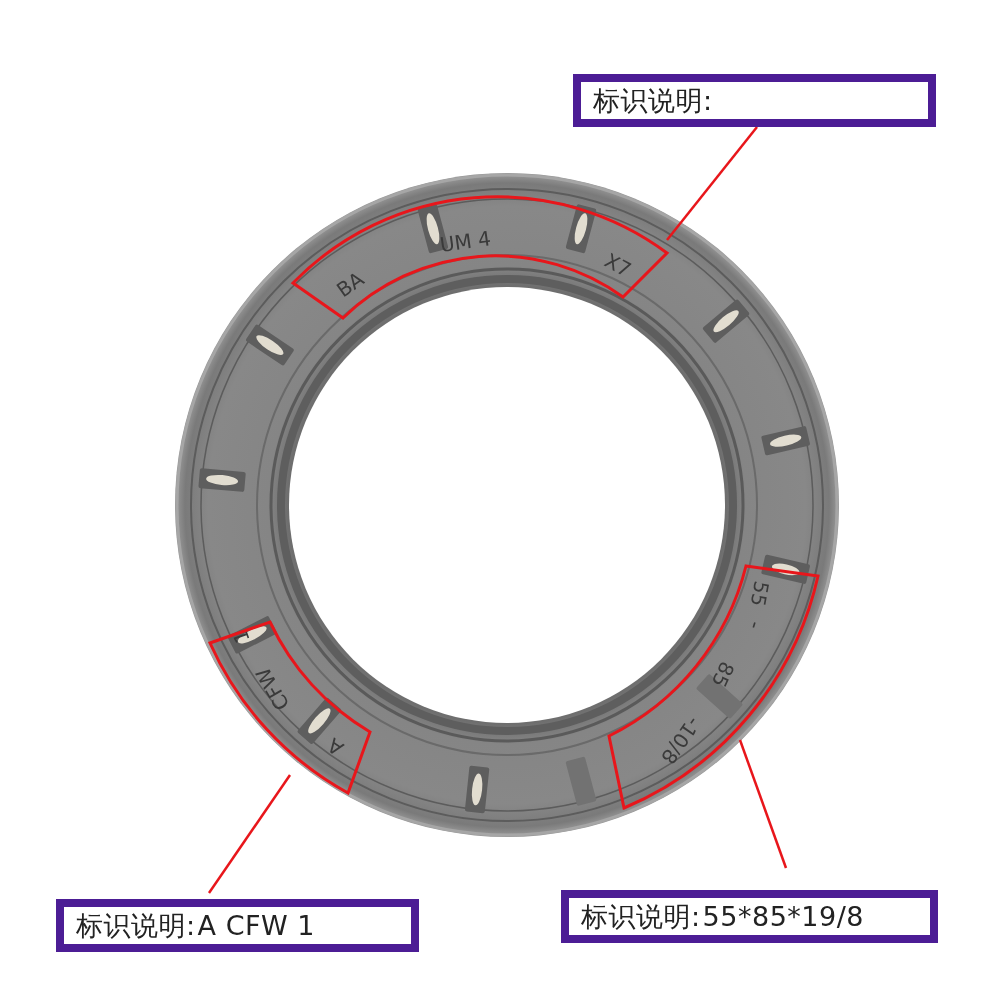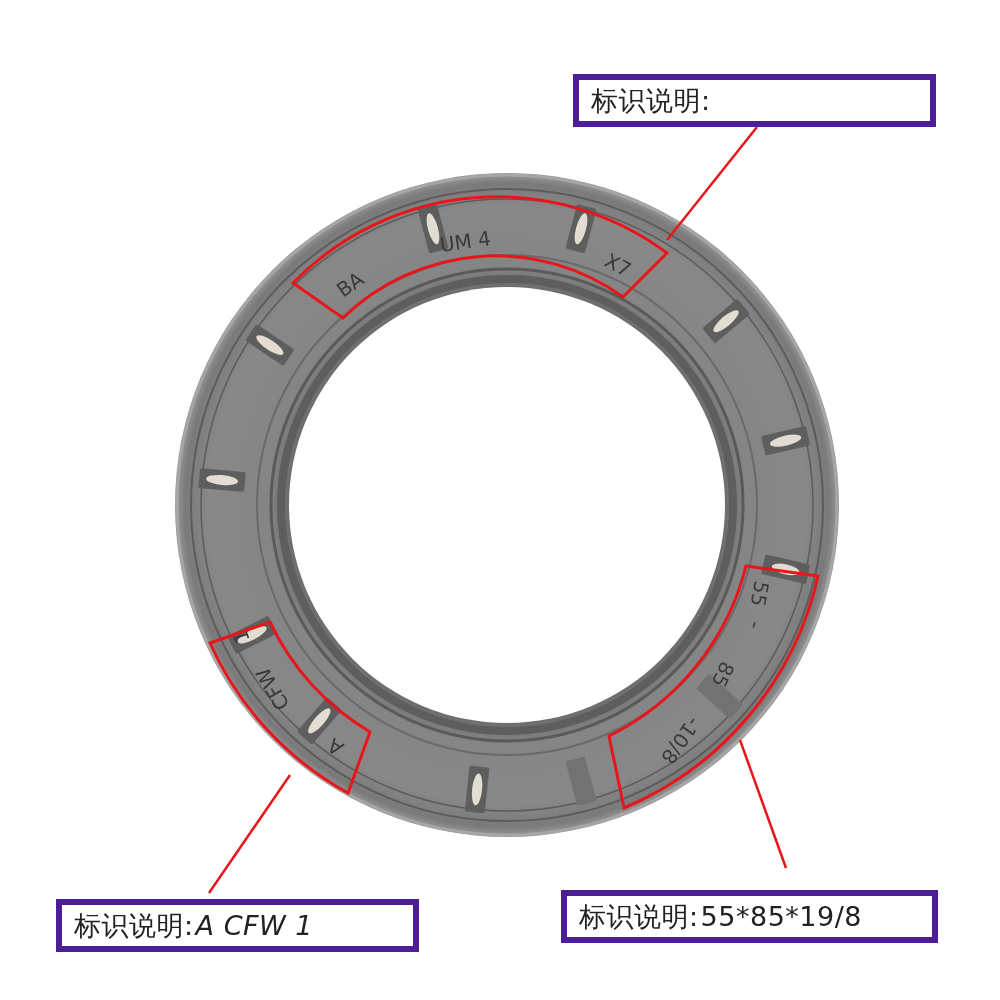--- a/index.html
+++ b/index.html
@@ -1,21 +1,21 @@
 <!DOCTYPE html>
 <html><head>
 <meta charset="utf-8">
 <style>
   html, body { margin: 0; padding: 0; background: #ffffff; }
   body { width: 1000px; height: 1000px; position: relative; overflow: hidden;
          font-family: "DejaVu Sans", "Liberation Sans", sans-serif; }
   .stage { position: absolute; left: 0; top: 0; width: 1000px; height: 1000px; }
   .label-box {
     position: absolute; box-sizing: border-box; background: #ffffff;
-    border: 6px solid #4c1d95; color: #222222; white-space: nowrap;
+    border: 8px solid #4c1d95; color: #222222; white-space: nowrap;
     display: flex; align-items: center; font-size: 27px; letter-spacing: 0.5px;
   }
   .label-box .prefix { margin-right: 2px; }
   #label-top    { left: 573px; top: 74px;  width: 363px; height: 53px; padding-left: 12px; }
   #label-bottom-left  { left: 56px;  top: 899px; width: 363px; height: 53px; padding-left: 12px; }
   #label-bottom-right { left: 561px; top: 890px; width: 377px; height: 53px; padding-left: 12px; }
   svg text { font-family: "DejaVu Sans", sans-serif; }
 </style>
 </head>
 <body>
@@ -120,20 +120,20 @@
       <line x1="786" y1="868" x2="740" y2="740"></line>
     </g>
   </svg>
 
   <div class="label-box" id="label-top">
     <span class="prefix">标识说明:</span>
   </div>
 
   <div class="label-box" id="label-bottom-left">
     <span class="prefix">标识说明:</span>
-    <span style="white-space:pre;font-style:italic;">A CFW 1</span>
+    <span style="white-space:pre;">A CFW 1</span>
   </div>
 
   <div class="label-box" id="label-bottom-right">
     <span class="prefix">标识说明:</span>
     <span>55*85*19/8</span>
   </div>
 </div>
 
 </body></html>

